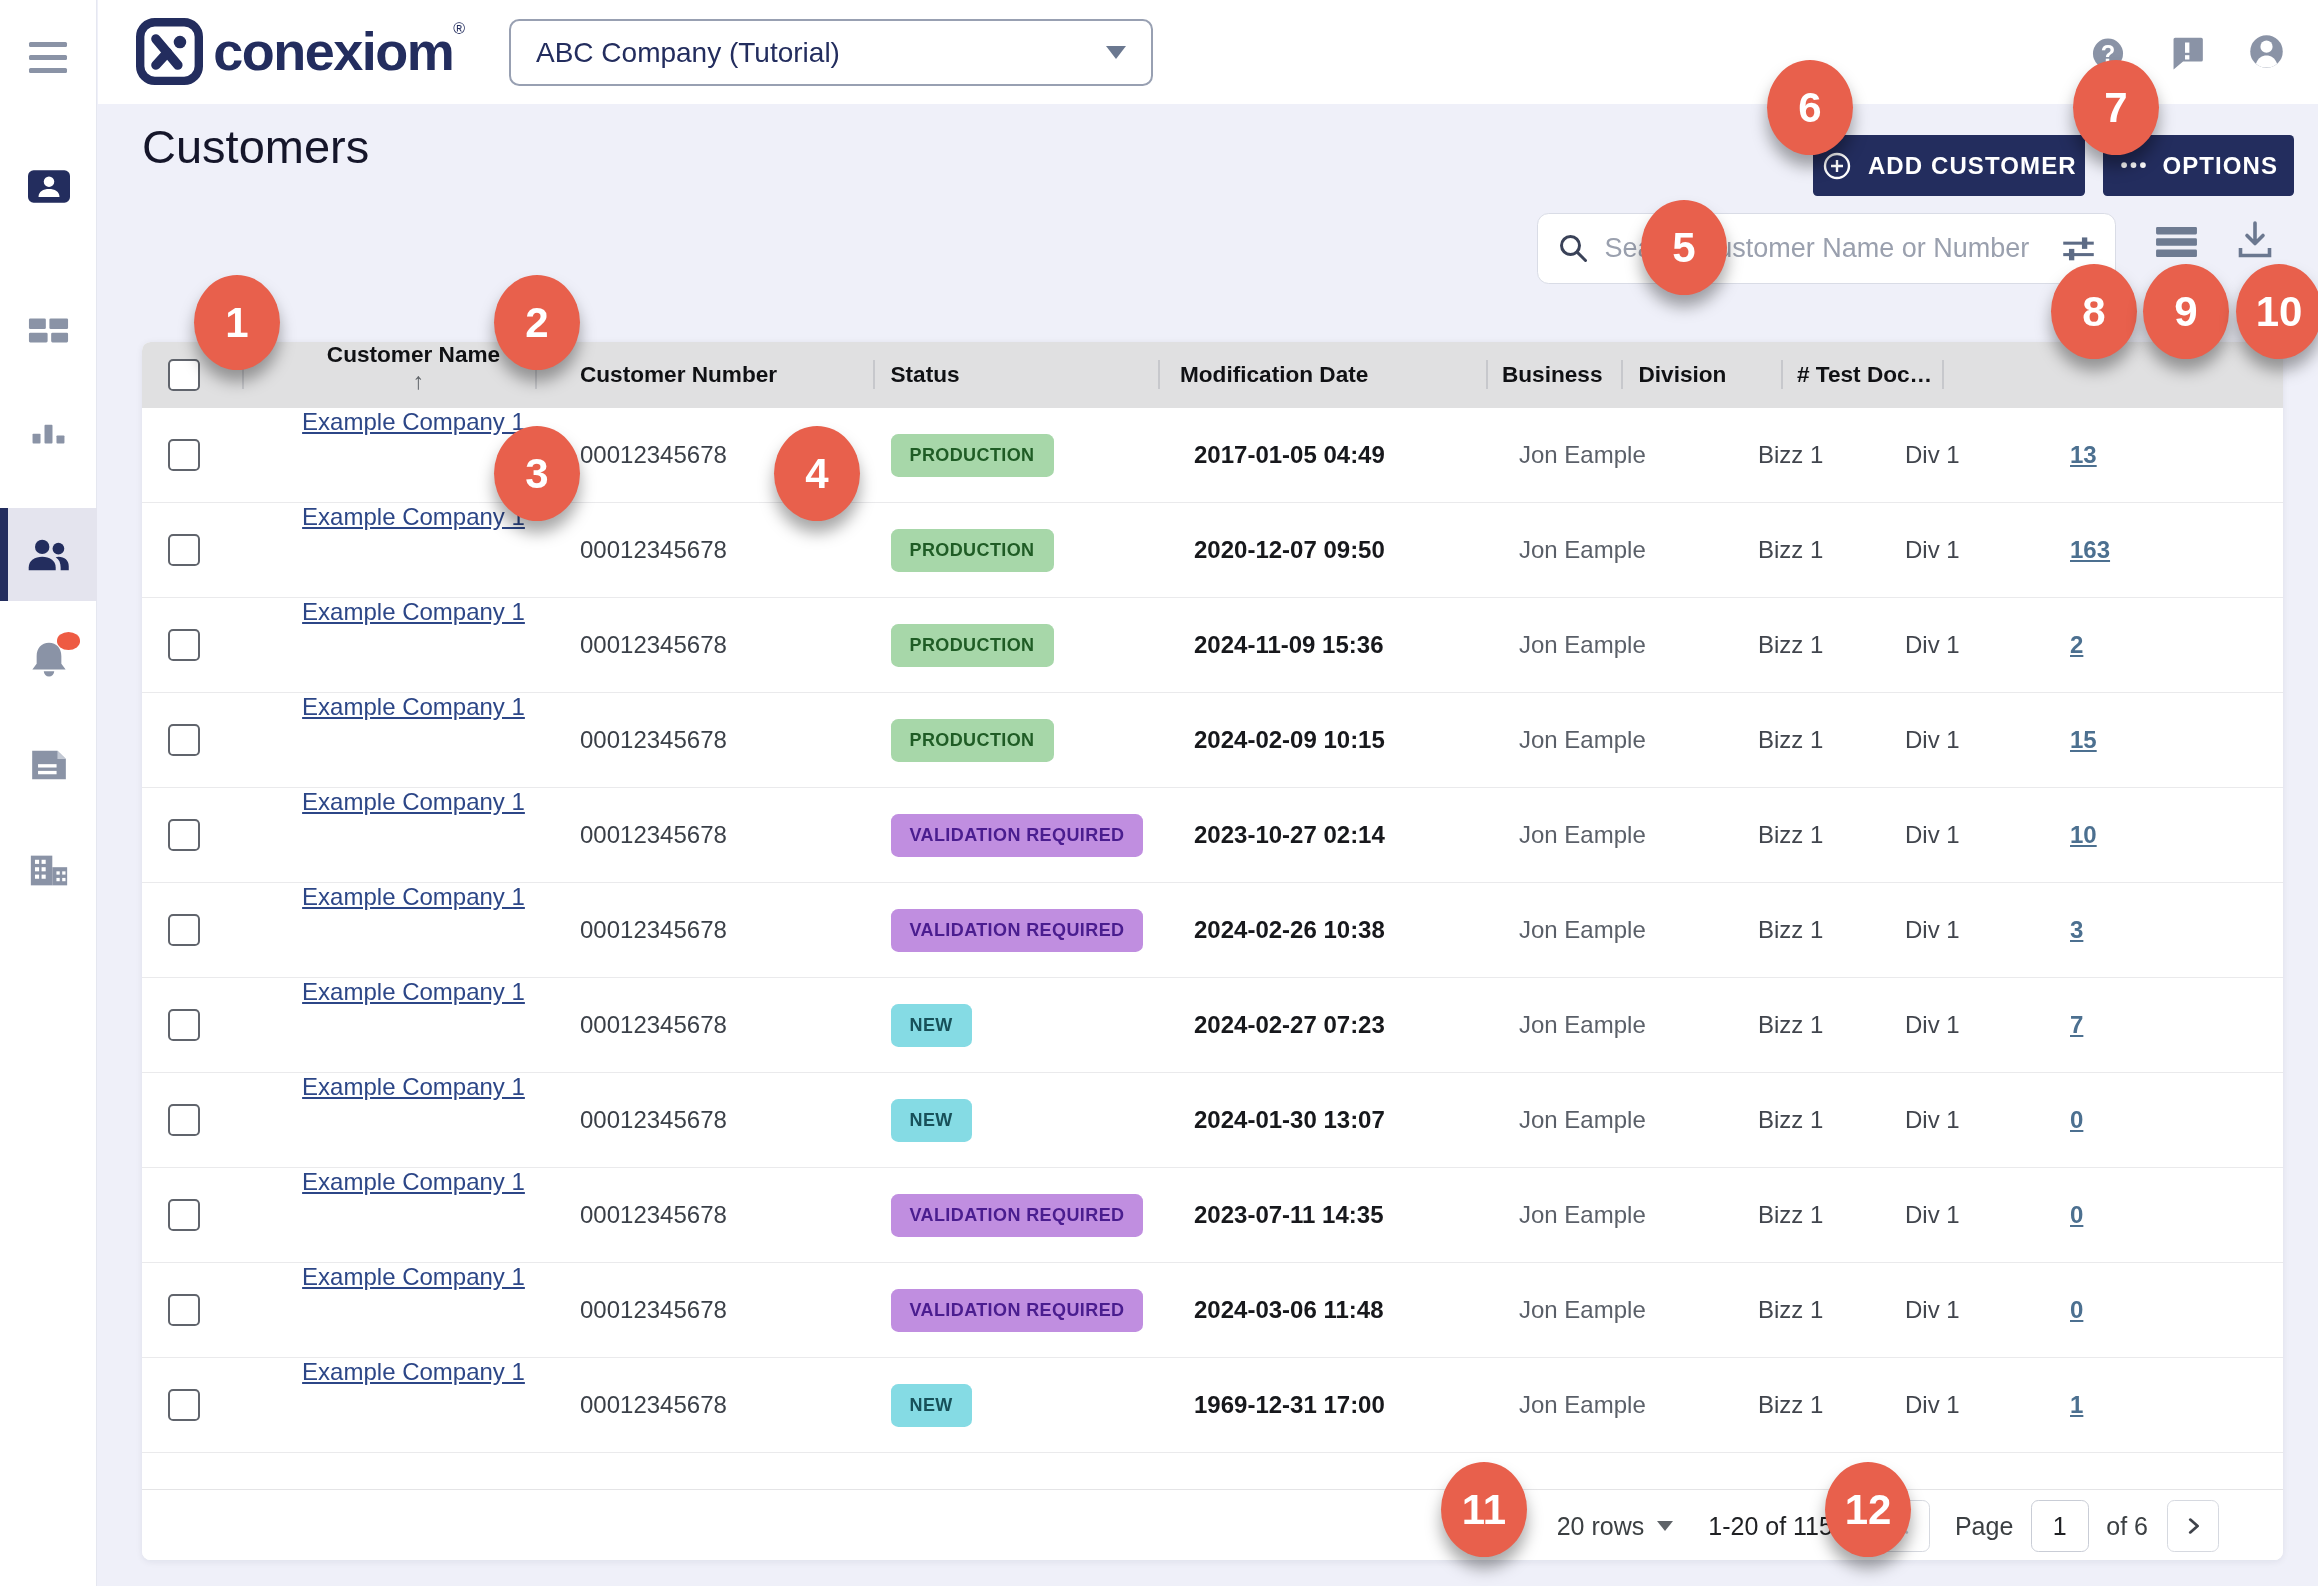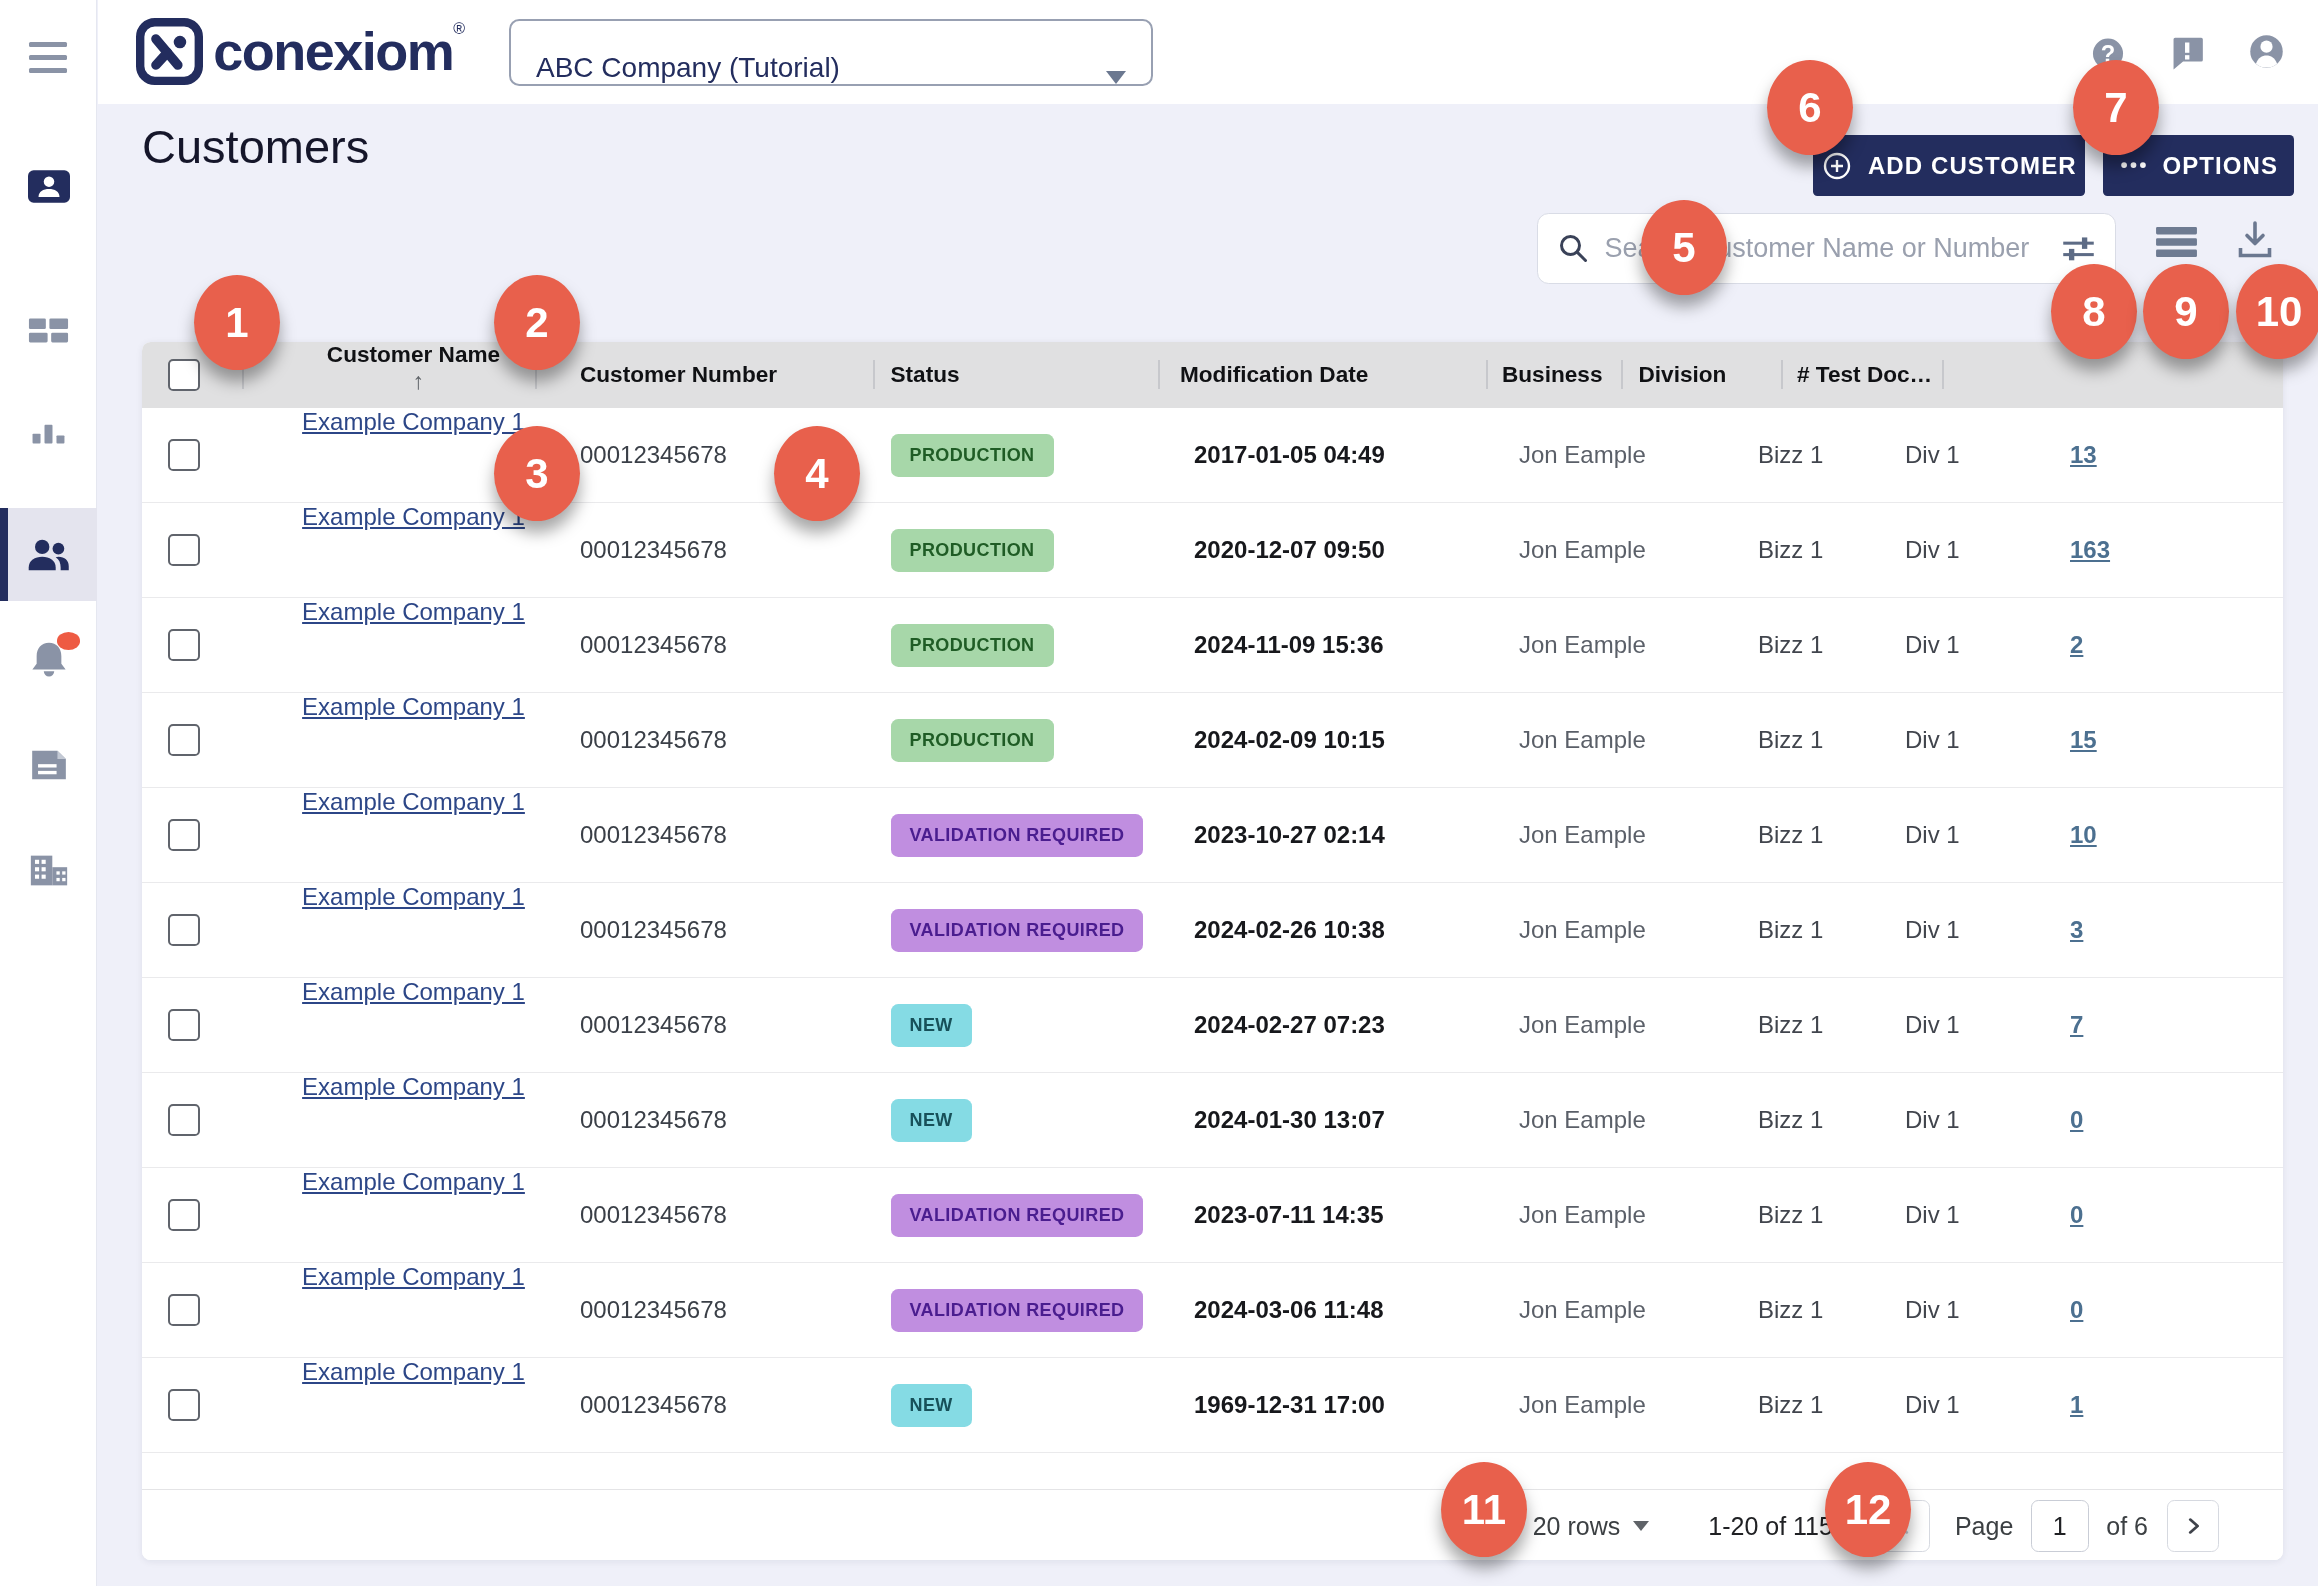--- a/index.html
+++ b/index.html
@@ -15,21 +15,21 @@
   .nav-item.active { background:#E4E4EE; }
   .nav-item.active::before { content:""; position:absolute; left:0; top:0; width:8px; height:93px; background:#232D5E; }
   .nav-item svg { display:block; }
   .notif-dot { position:absolute; right:16px; top:16px; width:22px; height:16px; border-radius:50%; background:#EE5B43; }
 
   
   .topbar { position:absolute; left:98px; top:0; width:2220px; height:104px; background:#FFFFFF; z-index:2; }
   .logo { position:absolute; left:38px; top:17.5px; display:flex; align-items:flex-start; }
   .logo-text { font-size:54px; font-weight:600; color:#232D5E; letter-spacing:-1.5px; line-height:67px; margin-left:10.2px; }
   .logo-reg { font-size:16px; color:#232D5E; margin-top:2.9px; }
-  .company-select { position:absolute; left:411px; top:19px; width:644px; height:67px; background:#fff; border:2.2px solid #98A0B2; border-radius:10.2px; display:flex; align-items:flex-end; padding:0 25px; cursor:pointer; }
+  .company-select { position:absolute; left:411px; top:19px; width:644px; height:67px; background:#fff; border:2.2px solid #98A0B2; border-radius:10.2px; display:flex; align-items:center; padding:0 25px; cursor:pointer; }
   .company-select .sel-text { font-size:28px; color:#232D5E; font-weight:500; flex:1; }
   .caret-down { width:0; height:0; border-left:10.2px solid transparent; border-right:10.2px solid transparent; border-top:13px solid #6B7890; }
   .top-icons { position:absolute; right:32px; top:32px; display:flex; align-items:center; gap:41px; }
   .top-icons .tico { cursor:pointer; display:block; }
 
   
   .page-title { position:absolute; left:142px; top:119px; font-size:47px; font-weight:400; color:#15162A; z-index:1; }
   .btn { position:absolute; top:135px; height:61px; background:#232D5E; border:none; border-radius:4.4px; color:#fff; font-family:inherit; font-size:24px; font-weight:700; letter-spacing:1.1px; display:flex; align-items:center; justify-content:center; gap:14.6px; cursor:pointer; z-index:1; }
   .btn-add { left:1813px; width:272px; }
   .btn-options { left:2103px; width:191px; }
@@ -75,21 +75,21 @@
 
   .status { display:inline-block; padding:11px 19px; border-radius:7.3px; font-size:18px; font-weight:700; letter-spacing:0.4px; white-space:nowrap; }
   .st-production { background:#A7D7A9; color:#1F5C25; }
   .st-validation { background:#C08EE0; color:#4A1D8F; }
   .st-new        { background:#85DBE4; color:#175059; }
 
   .strip { height:36px; background:#fff; }
   .pagination { height:73px; border-top:1.5px solid #E4E4E6; display:flex; align-items:center; justify-content:flex-end; padding-right:64px; font-size:25px; color:#3C4043; background:#fff; }
   .rows-select { display:flex; align-items:center; gap:13px; cursor:pointer; }
   .rows-select .caret-down { border-left-width:8px; border-right-width:8px; border-top-width:10.2px; border-top-color:#5F6368; }
-  .range-text { margin-left:59px; color:#202124; font-weight:500; }
+  .range-text { margin-left:35px; color:#202124; font-weight:500; }
   .page-btn { margin-left:45px; width:52px; height:52px; border:1.5px solid #D6D9E0; border-radius:7.3px; background:#fff; display:flex; align-items:center; justify-content:center; cursor:pointer; }
   .page-btn.next { margin-left:19px; }
   .page-label { margin-left:25px; }
   .page-input { margin-left:17.5px; width:58px; height:52px; border:1.5px solid #C9CDD6; border-radius:7.3px; text-align:center; font-family:inherit; font-size:25px; color:#202124; outline:none; }
   .of-label { margin-left:17.5px; }
 
   
   .ann-layer { position:absolute; left:0; top:0; width:100%; height:100%; pointer-events:none; z-index:9; }
   .ann { position:absolute; width:86px; height:95px; border-radius:50%; display:flex; align-items:center; justify-content:center; color:#fff; font-size:42px; font-weight:700; box-shadow:0 11.7px 16px rgba(0,0,0,.35); }
 </style>

